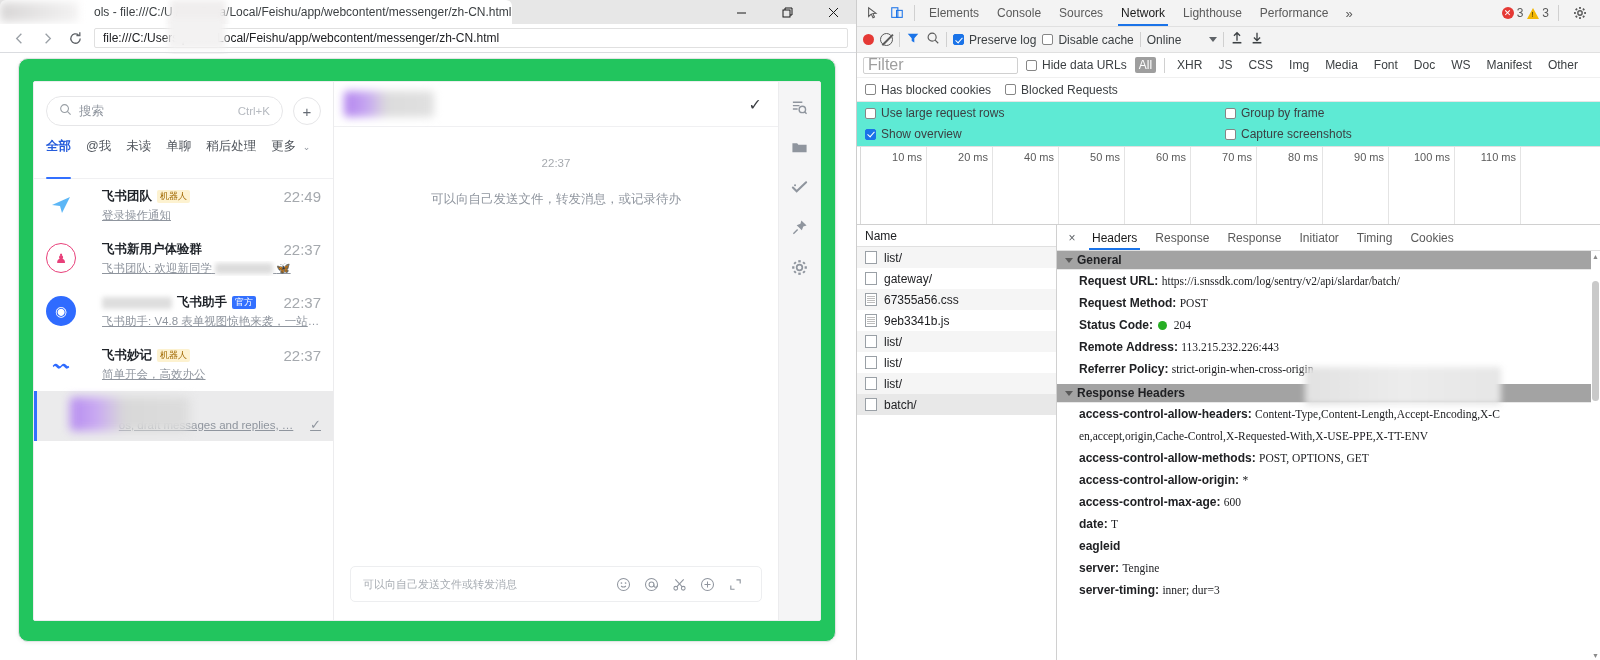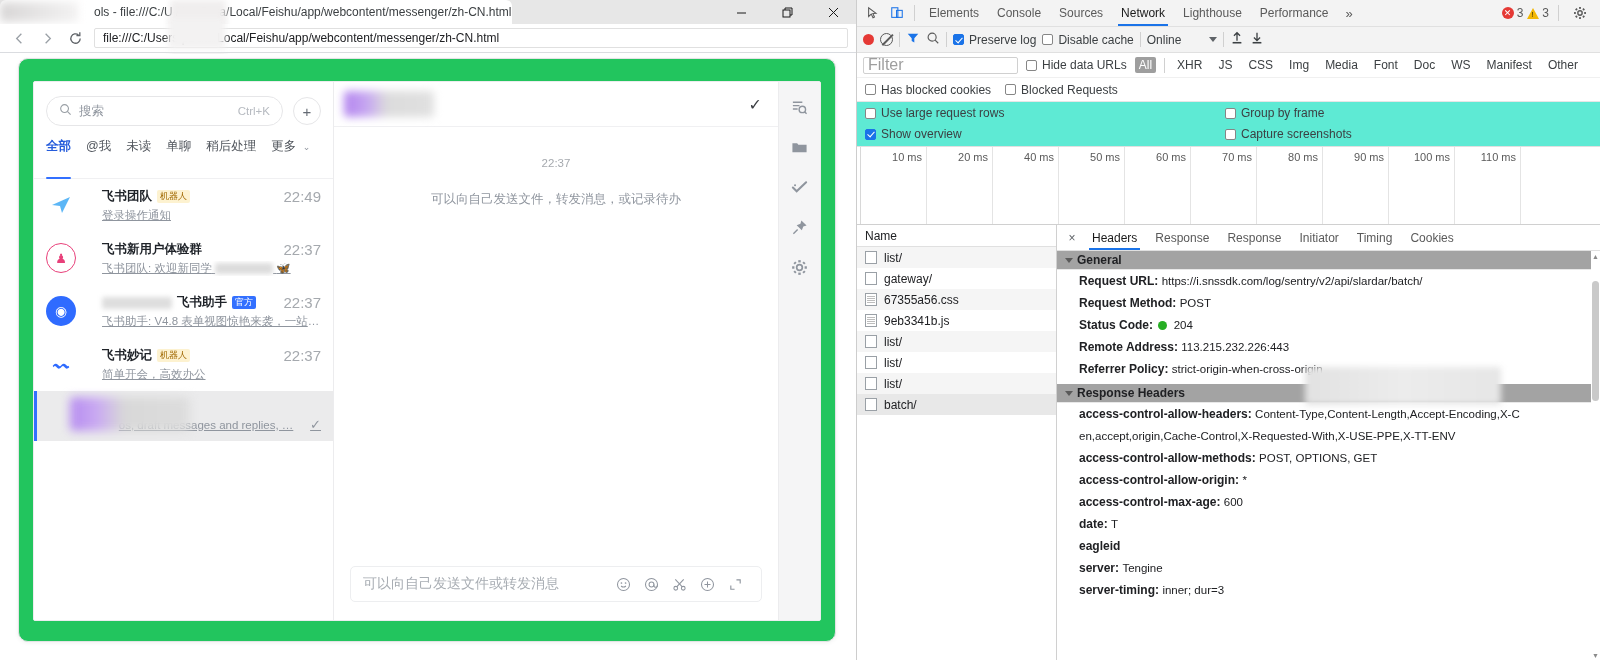--- a/index.html
+++ b/index.html
@@ -149,21 +149,21 @@
   }
   .msghead .hcheck { margin-left:auto; color:#3a3d42; font-size:16px; }
   .msgbody { flex:1; display:flex; flex-direction:column; align-items:center; padding-top:30px; }
   .msgtime { font-size:11.5px; color:#a5a9ae; }
   .msghint { font-size:12.5px; color:#8f959e; margin-top:22px; }
   .composer { padding:0 16px 18px 16px; }
   .composerbox {
     height:36px; border:1px solid #edeef0; border-radius:5px; display:flex; align-items:center;
     padding:0 12px; gap:0;
   }
-  .composer-ph { flex:1; font-size:14px; color:#a8adb3; }
+  .composer-ph { flex:1; font-size:11px; color:#a8adb3; }
   .citem { width:28px; display:flex; align-items:center; justify-content:center;
            color:#8f959e; font-size:15px; }
   
   .rail {
     width:42px; background:#f5f5f6; border-left:1px solid #ececee;
     display:flex; flex-direction:column; align-items:center; padding-top:16px; gap:22px;
   }
   .railicon { color:#8f959e; width:18px; height:18px; display:flex; align-items:center; justify-content:center; }
 
   
@@ -273,21 +273,21 @@
   .sechead {
     background:#a3a3a3; font-weight:bold; font-size:12px; color:#202124;
     padding:2px 4px 2px 8px; display:flex; align-items:center; gap:4px;
     border-bottom:1px solid #e8e8e8;
   }
   .tri { width:0;height:0;border-left:4px solid transparent;border-right:4px solid transparent;
          border-top:5px solid #5a5a5a; }
   .hrow { padding:2px 8px 2px 22px; font-size:12px; line-height:18px; color:#202124;
           white-space:nowrap; overflow:hidden; }
   .hkey { font-weight:bold; }
-  .hval { font-family:Liberation Sans, sans-serif; font-size:11.5px; }
+  .hval { font-family:Liberation Serif, serif; font-size:11.5px; }
   .statusdot { display:inline-block; width:9px; height:9px; border-radius:50%; background:#27ae24;
                margin:0 3px -1px 2px; }
   .redact {
     position:absolute; background:linear-gradient(90deg,#e2e2e2,#ececec 50%,#e6e6e6);
     filter:blur(3px); border-radius:2px;
   }
   .scroll-track { position:absolute; right:0; top:26px; bottom:0; width:9px; background:#fff; }
   .scroll-thumb { position:absolute; right:1px; top:30px; width:7px; height:120px;
                   background:#c9c9c9; border-radius:4px; }
   .scroll-arrow { position:absolute; right:0; width:9px; height:10px; display:flex;

